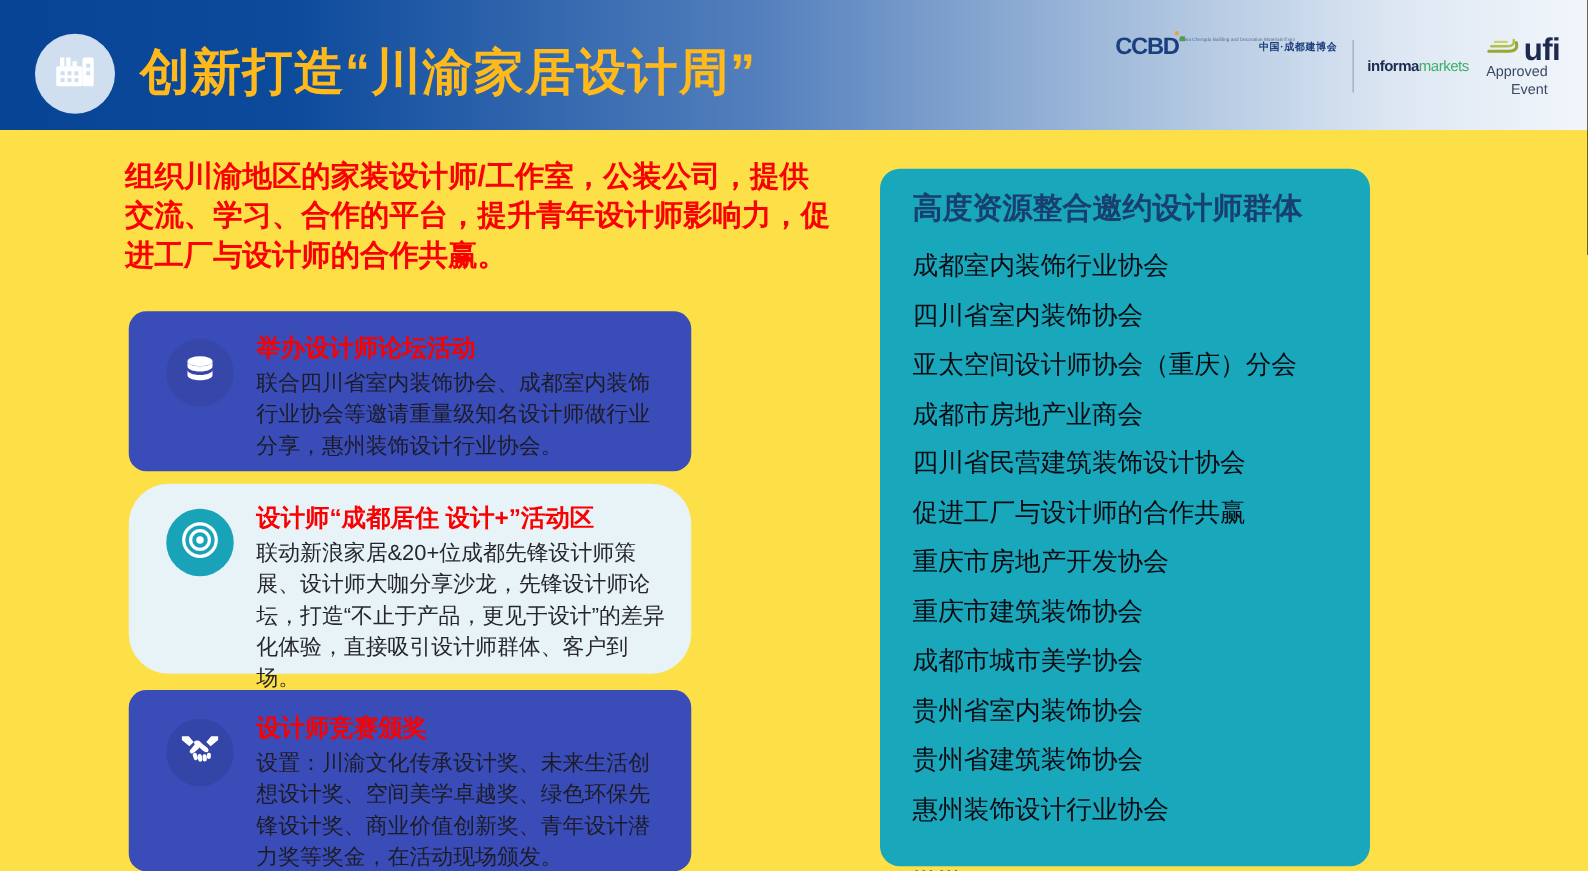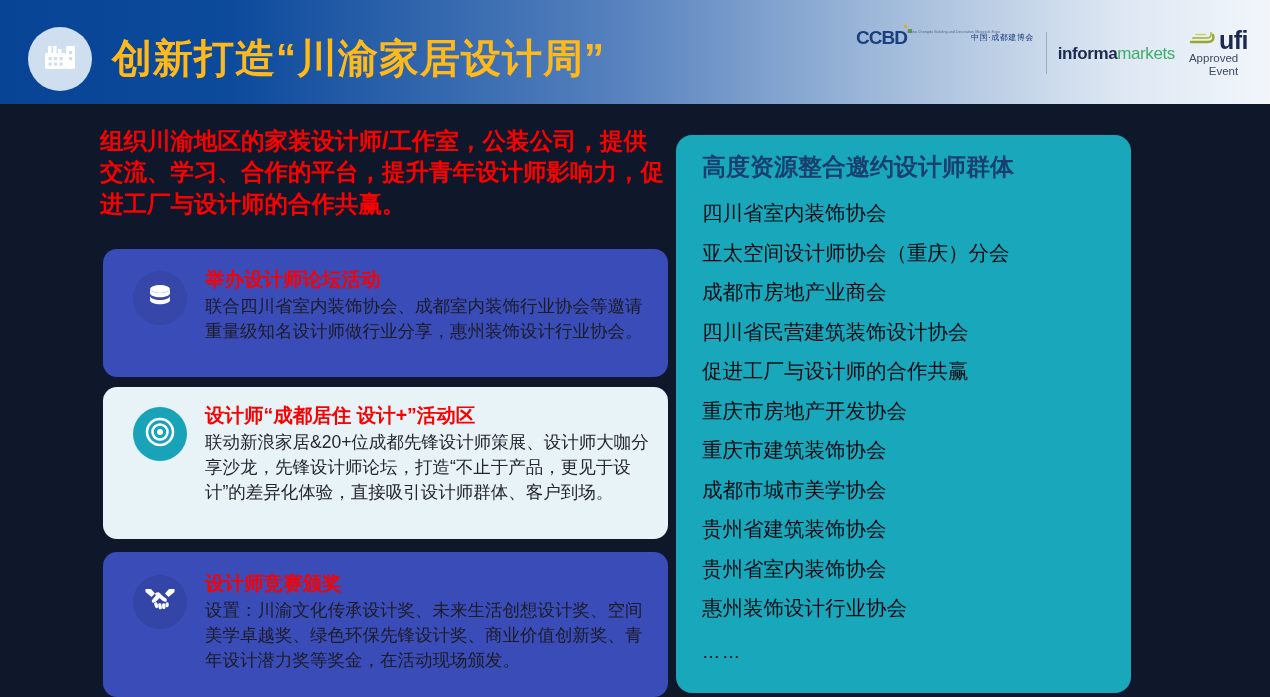--- a/index.html
+++ b/index.html
@@ -90,33 +90,33 @@
     color: #5a6b86;
     line-height: 1.5;
     margin-top: 2px;
     transform: scale(1.45);
     transform-origin: left top;
     white-space: nowrap;
   }
   .ccbd-sub-cn {
     font-size: 8px;
     color: #1b3e7c;
-    font-weight: normal;
+    font-weight: bold;
     margin-top: 4px;
     letter-spacing: 0.5px;
     white-space: nowrap;
   }
   .logo-divider {
     width: 1px;
     height: 42px;
     background: #9aa8bd;
     margin: 0 11px 0 2px;
   }
   .informa-logo {
-    font-size: 17px;
+    font-size: 12px;
     line-height: 1;
     white-space: nowrap;
     letter-spacing: -0.4px;
   }
   .informa-a { color: #1b2a4e; font-weight: bold; }
   .informa-b { color: #3fae6a; font-weight: normal; }
   .ufi-logo {
     margin-left: 14px;
     display: flex;
     flex-direction: column;
@@ -138,48 +138,48 @@
     text-align: right;
     margin-top: 1px;
   }
 
   
   .stage {
     position: absolute;
     left: 0; top: 104px;
     width: 1270px;
     height: 593px;
-    background: #0f172a;
+    background: #fde047;
   }
 
   
   .intro {
     position: absolute;
     left: 100px;
     top: 22px;
     width: 565px;
     font-size: 23.5px;
     font-weight: bold;
     line-height: 1.33;
     color: #fa0000;
     letter-spacing: 0px;
   }
 
   
   .card {
     position: absolute;
     left: 103px;
-    width: 565px;
+    width: 450px;
     border-radius: 14px;
     display: flex;
     align-items: flex-start;
     box-sizing: border-box;
   }
   .card-blue  { background: #3a4cb8; }
-  .card-light { background: #e7f3f7; }
+  .card-light { background: #e7f3f7; border-radius: 32px; }
 
   #card-1 { top: 145px;  height: 128px; padding: 16px 16px 10px 16px; }
   #card-2 { top: 283px;  height: 152px; padding: 14px 16px 10px 16px; }
   #card-3 { top: 448px;  height: 145px; padding: 17px 16px 24px 16px; }
 
   .card-icon {
     flex: 0 0 auto;
     width: 54px; height: 54px;
     border-radius: 50%;
     display: flex;
@@ -202,23 +202,23 @@
   .card-text {
     font-size: 17.5px;
     line-height: 1.42;
     color: #26262e;
   }
   .card-text-dark { color: #1c1c26; }
 
   
   .panel {
     position: absolute;
-    left: 676px;
+    left: 704px;
     top: 31px;
-    width: 455px;
+    width: 392px;
     height: 558px;
     background: #19a7bc;
     border-radius: 16px;
     box-sizing: border-box;
     padding: 18px 0 0 26px;
   }
   .panel-title {
     color: #18406e;
     font-size: 24px;
     font-weight: bold;
@@ -360,28 +360,29 @@
     </div>
     <div class="card-body">
       <div class="card-title">设计师竞赛颁奖</div>
       <div class="card-text card-text-dark">设置：川渝文化传承设计奖、未来生活创想设计奖、空间美学卓越奖、绿色环保先锋设计奖、商业价值创新奖、青年设计潜力奖等奖金，在活动现场颁发。</div>
     </div>
   </div>
 
   <div class="panel">
     <div class="panel-title">高度资源整合邀约设计师群体</div>
     <ul class="panel-list">
+        <li>成都室内装饰行业协会</li>
         <li>四川省室内装饰协会</li>
         <li>亚太空间设计师协会（重庆）分会</li>
         <li>成都市房地产业商会</li>
         <li>四川省民营建筑装饰设计协会</li>
         <li>促进工厂与设计师的合作共赢</li>
         <li>重庆市房地产开发协会</li>
         <li>重庆市建筑装饰协会</li>
         <li>成都市城市美学协会</li>
+        <li>贵州省室内装饰协会</li>
         <li>贵州省建筑装饰协会</li>
-        <li>贵州省室内装饰协会</li>
         <li>惠州装饰设计行业协会</li>
       </ul>
     <div class="panel-ellipsis">……</div>
   </div>
 
 </div>
 
 </body></html>

